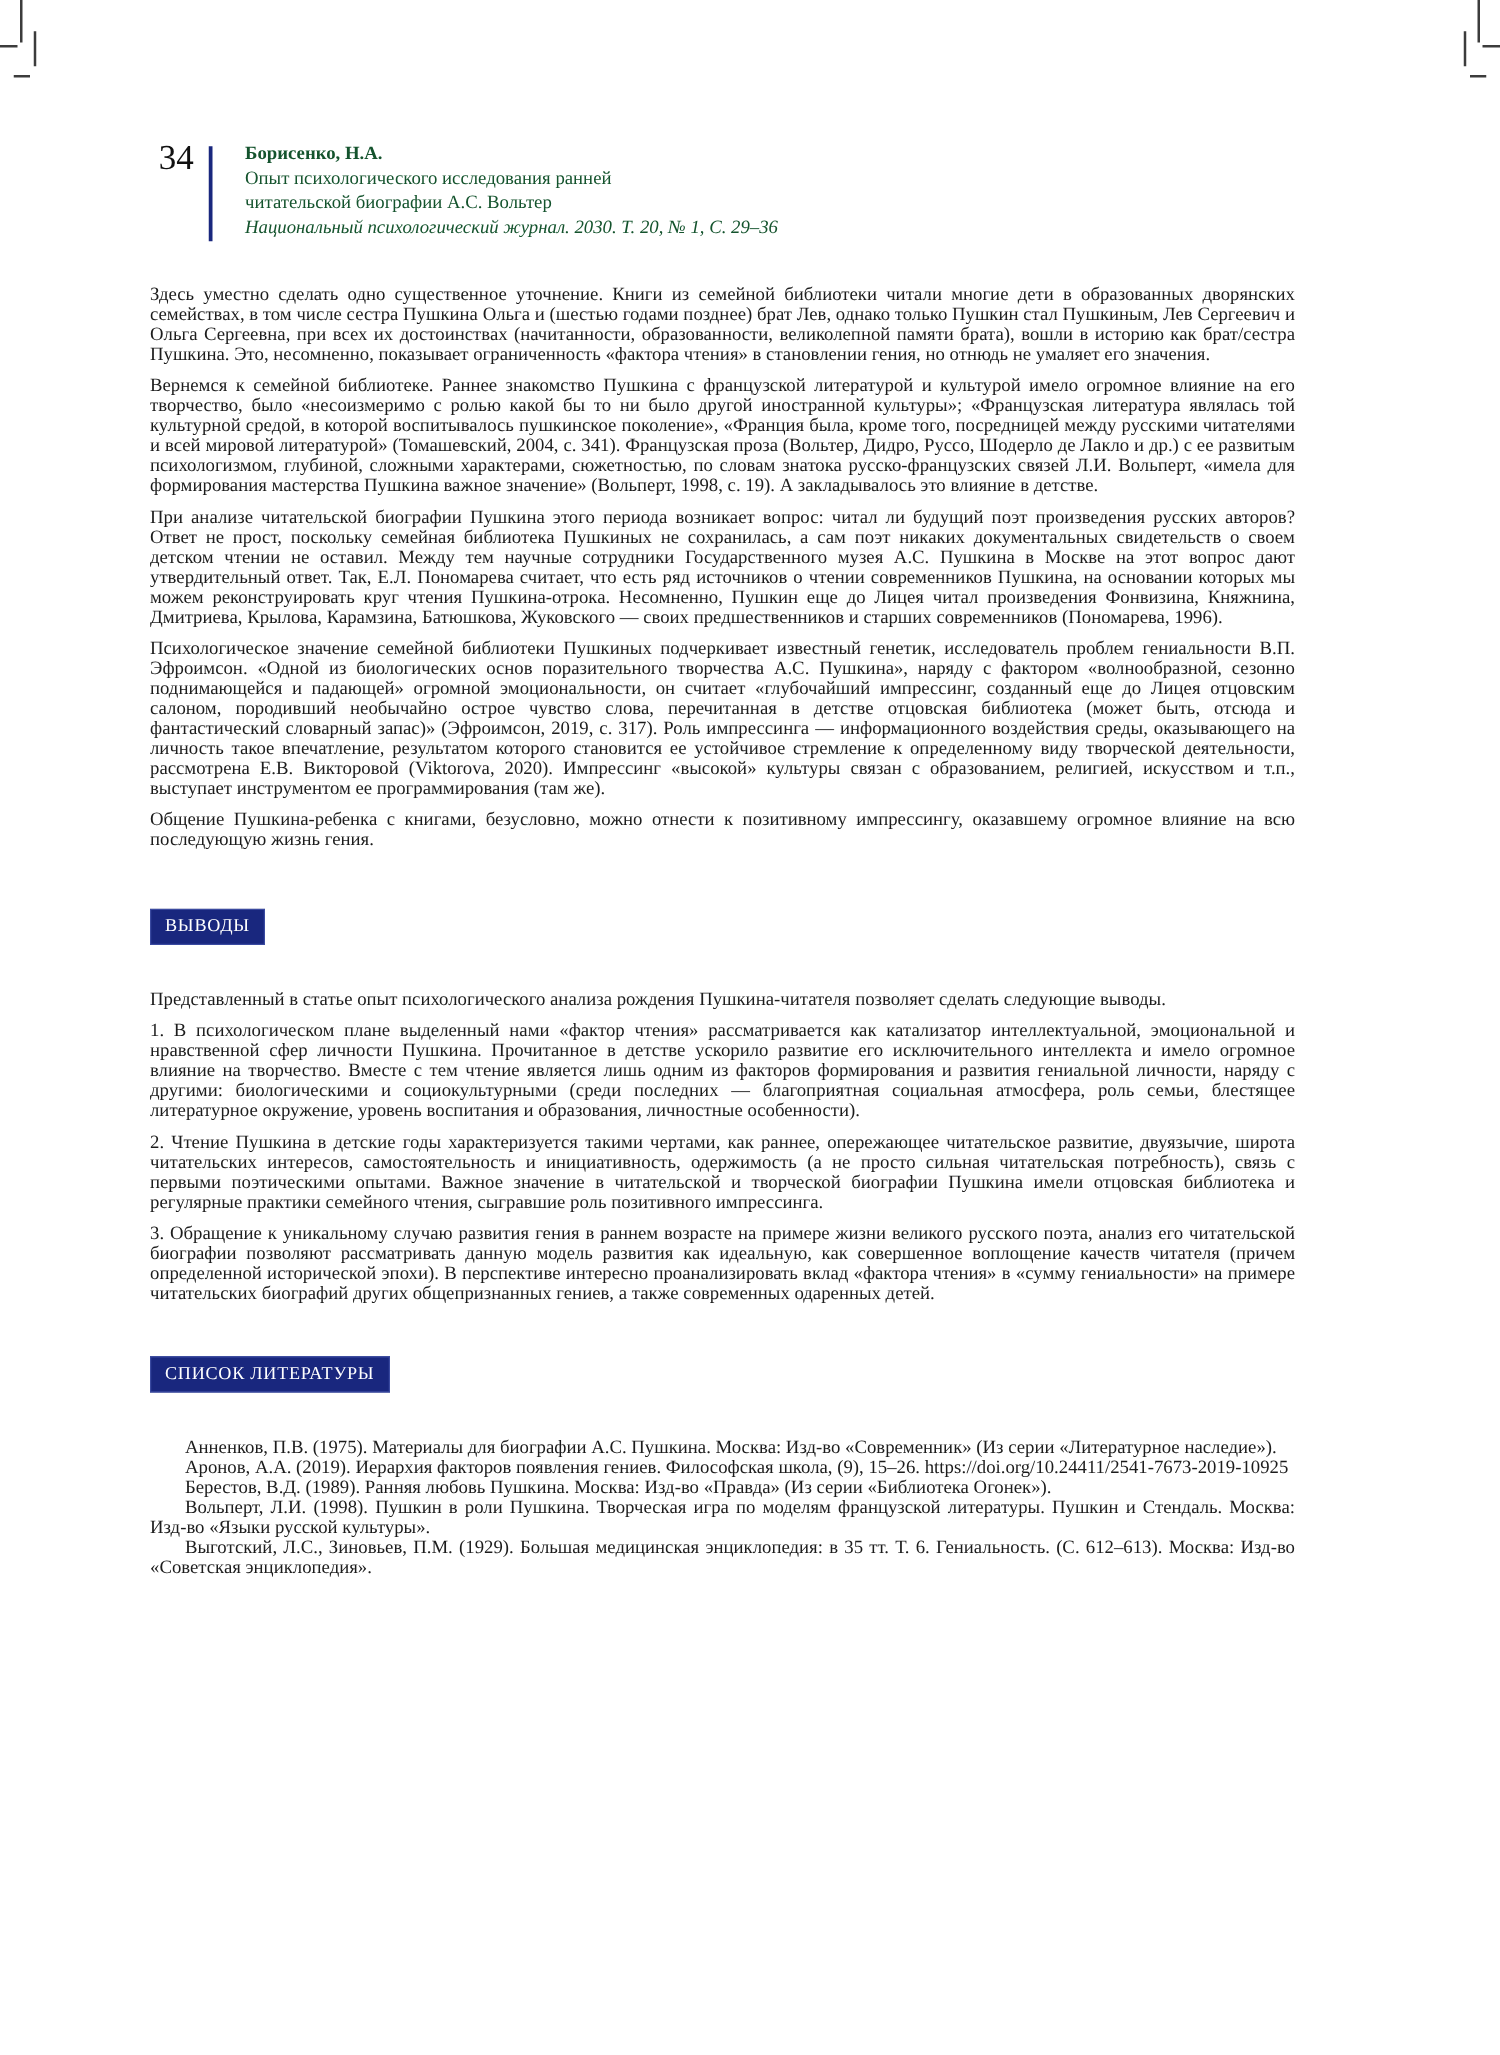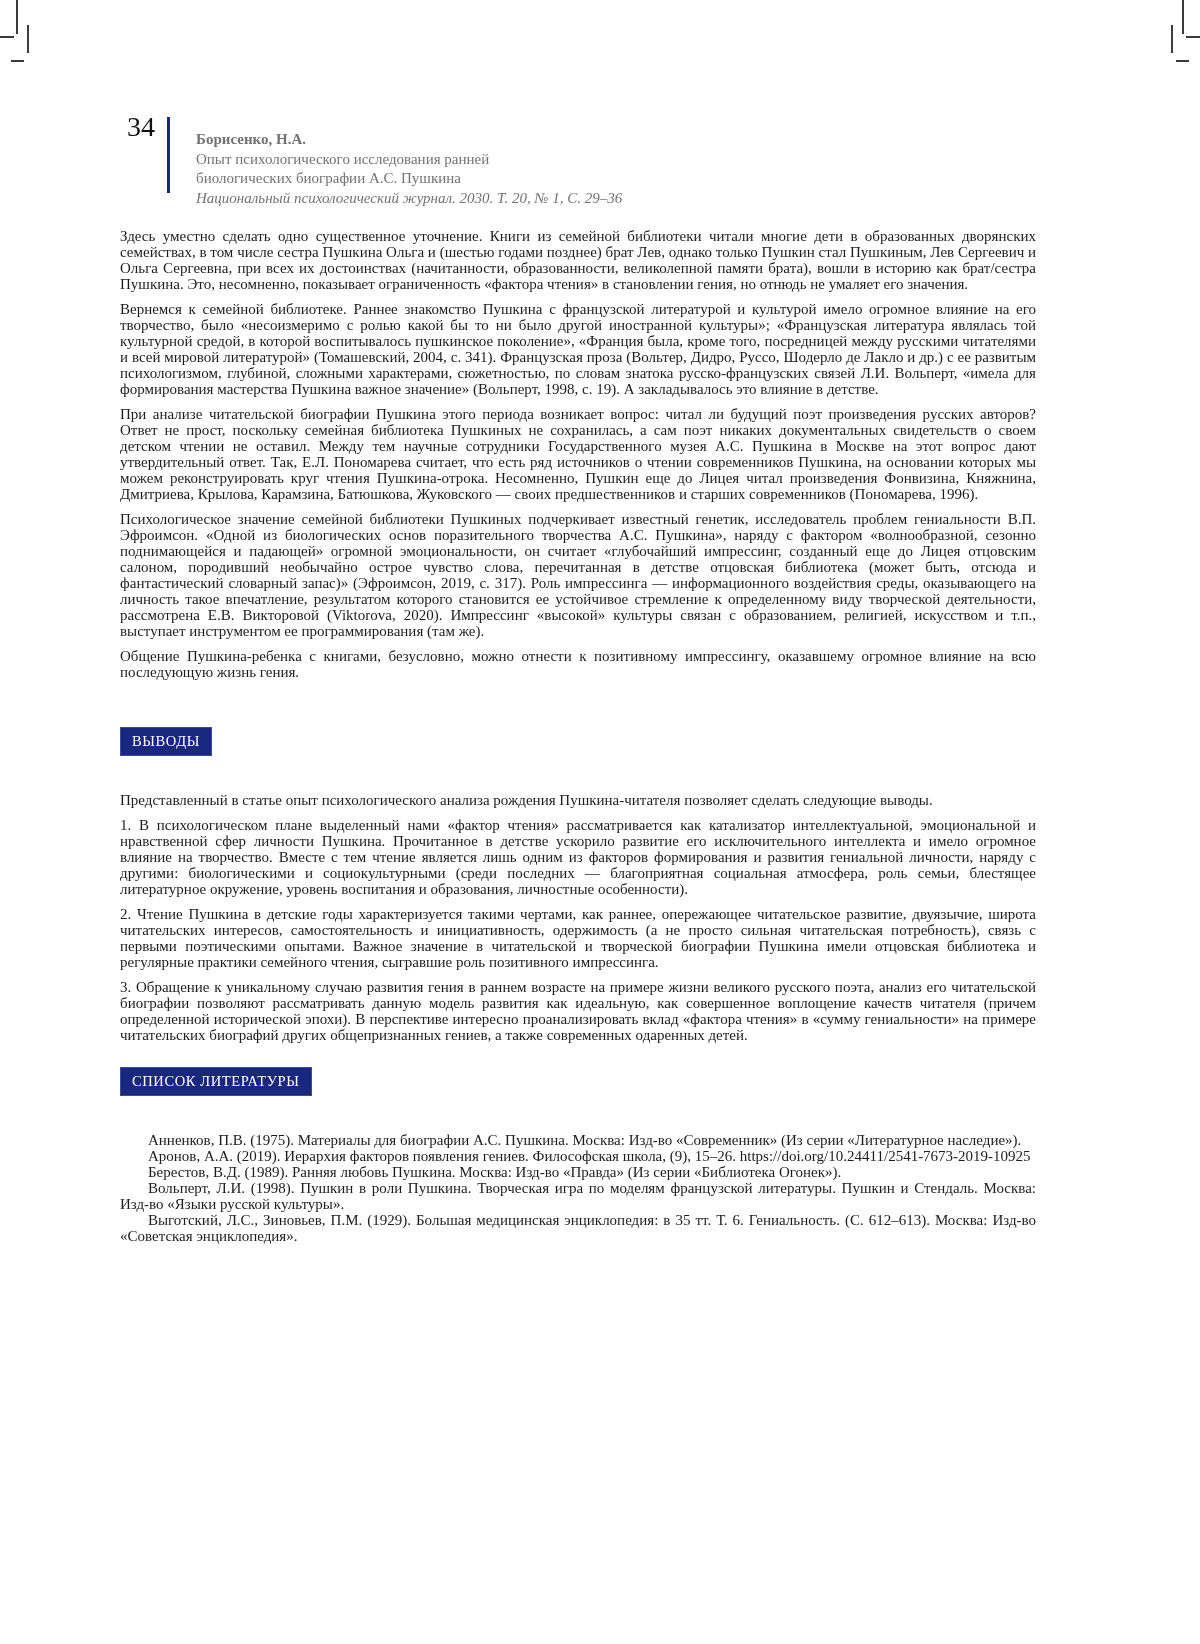--- a/index.html
+++ b/index.html
@@ -18,38 +18,37 @@
   .page-number {
     position: absolute; left: 127px; top: 111px;
     font-size: 28px; color: #111;
   }
   .header-rule {
     position: absolute; left: 167px; top: 117px;
     width: 3px; height: 76px; background: #19277e;
   }
   .header-block {
     position: absolute; left: 196px; top: 114px;
-    font-size: 15px; line-height: 19.5px; color: #737373;
+    font-size: 15px; line-height: 19.5px; color: #14532d;
     width: 700px;
-    margin-top: 16px;
   }
   .header-author { font-weight: bold; }
   .header-journal { font-style: italic; }
 
   
   .content {
     position: absolute; left: 120px; top: 228px; width: 916px;
     font-size: 15px; line-height: 16px;
     text-align: justify; color: #1c1c1c;
   }
   .content p { margin: 0 0 9px 0; }
 
   .section-box-wrap { text-align: left; }
   .wrap-conclusions { margin-top: 47px; margin-bottom: 36px; }
-  .wrap-references  { margin-top: 24px; margin-bottom: 36px; }
+  .wrap-references  { margin-top: 42px; margin-bottom: 36px; }
   .section-label {
     display: inline-block;
     background: #19277e; color: #ffffff;
     font-weight: normal; font-size: 14.5px;
     padding: 6px 12px 7px 12px;
     letter-spacing: 0.6px;
     box-shadow: 0 0 0 1px #3a4aa0 inset;
   }
 
   .refs p.ref { margin: 0; text-indent: 28px; }
@@ -78,21 +77,21 @@
   <div class="crop" style="left:1176px;top:1582px;width:13px;height:2px"></div>
   <div class="crop" style="left:1171px;top:1591px;width:2px;height:28px"></div>
   <div class="crop" style="left:1186px;top:1606px;width:14px;height:2px"></div>
   <div class="crop" style="left:1182px;top:1610px;width:2px;height:34px"></div>
 
   <div class="page-number">34</div>
   <div class="header-rule"></div>
   <div class="header-block">
     <div class="header-author">Борисенко, Н.А.</div>
     <div class="header-title">Опыт психологического исследования ранней</div>
-    <div class="header-title">биологических биографии А.С. Пушкина</div>
+    <div class="header-title">читательской биографии А.С. Вольтер</div>
     <div class="header-journal">Национальный психологический журнал. 2030. Т. 20, № 1, С. 29–36</div>
   </div>
 
   <div class="content">
 
     <p>Здесь уместно сделать одно существенное уточнение. Книги из семейной библиотеки читали многие дети в образованных дворянских семействах, в том числе сестра Пушкина Ольга и (шестью годами позднее) брат Лев, однако только Пушкин стал Пушкиным, Лев Сергеевич и Ольга Сергеевна, при всех их достоинствах (начитанности, образованности, великолепной памяти брата), вошли в историю как брат/сестра Пушкина. Это, несомненно, показывает ограниченность «фактора чтения» в становлении гения, но отнюдь не умаляет его значения.</p>
     <p>Вернемся к семейной библиотеке. Раннее знакомство Пушкина с французской литературой и культурой имело огромное влияние на его творчество, было «несоизмеримо с ролью какой бы то ни было другой иностранной культуры»; «Французская литература являлась той культурной средой, в которой воспитывалось пушкинское поколение», «Франция была, кроме того, посредницей между русскими читателями и всей мировой литературой» (Томашевский, 2004, с. 341). Французская проза (Вольтер, Дидро, Руссо, Шодерло де Лакло и др.) с ее развитым психологизмом, глубиной, сложными характерами, сюжетностью, по словам знатока русско-французских связей Л.И. Вольперт, «имела для формирования мастерства Пушкина важное значение» (Вольперт, 1998, с. 19). А закладывалось это влияние в детстве.</p>
     <p>При анализе читательской биографии Пушкина этого периода возникает вопрос: читал ли будущий поэт произведения русских авторов? Ответ не прост, поскольку семейная библиотека Пушкиных не сохранилась, а сам поэт никаких документальных свидетельств о своем детском чтении не оставил. Между тем научные сотрудники Государственного музея А.С. Пушкина в Москве на этот вопрос дают утвердительный ответ. Так, Е.Л. Пономарева считает, что есть ряд источников о чтении современников Пушкина, на основании которых мы можем реконструировать круг чтения Пушкина-отрока. Несомненно, Пушкин еще до Лицея читал произведения Фонвизина, Княжнина, Дмитриева, Крылова, Карамзина, Батюшкова, Жуковского — своих предшественников и старших современников (Пономарева, 1996).</p>
     <p>Психологическое значение семейной библиотеки Пушкиных подчеркивает известный генетик, исследователь проблем гениальности В.П. Эфроимсон. «Одной из биологических основ поразительного творчества А.С. Пушкина», наряду с фактором «волнообразной, сезонно поднимающейся и падающей» огромной эмоциональности, он считает «глубочайший импрессинг, созданный еще до Лицея отцовским салоном, породивший необычайно острое чувство слова, перечитанная в детстве отцовская библиотека (может быть, отсюда и фантастический словарный запас)» (Эфроимсон, 2019, с. 317). Роль импрессинга — информационного воздействия среды, оказывающего на личность такое впечатление, результатом которого становится ее устойчивое стремление к определенному виду творческой деятельности, рассмотрена Е.В. Викторовой (Viktorova, 2020). Импрессинг «высокой» культуры связан с образованием, религией, искусством и т.п., выступает инструментом ее программирования (там же).</p>
     <p>Общение Пушкина-ребенка с книгами, безусловно, можно отнести к позитивному импрессингу, оказавшему огромное влияние на всю последующую жизнь гения.</p>

